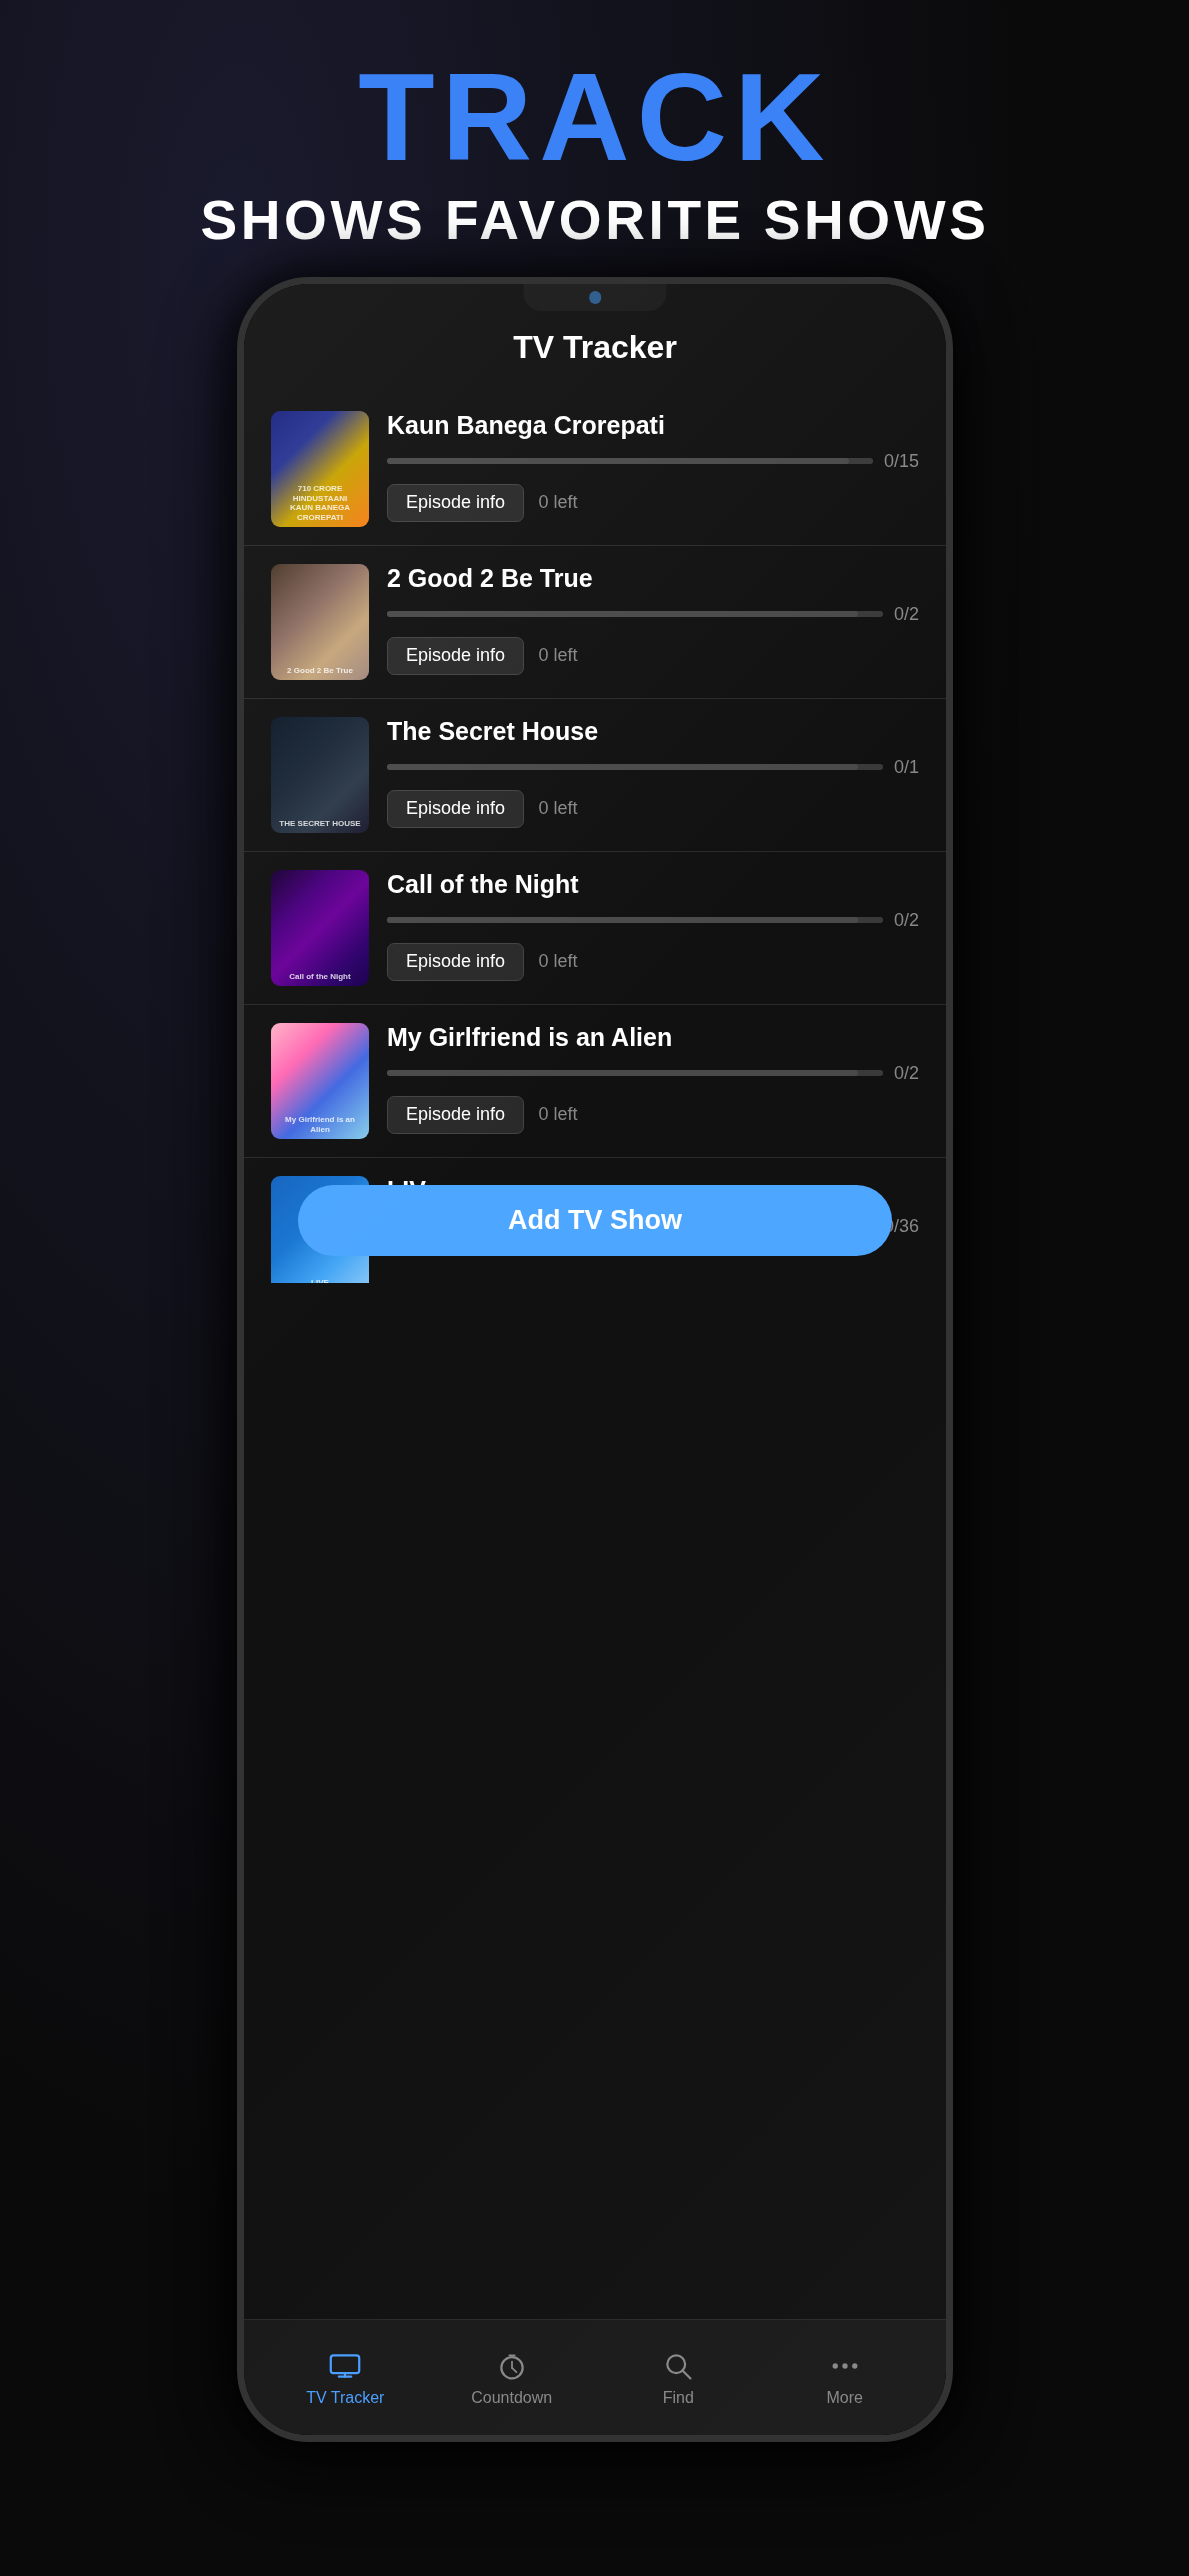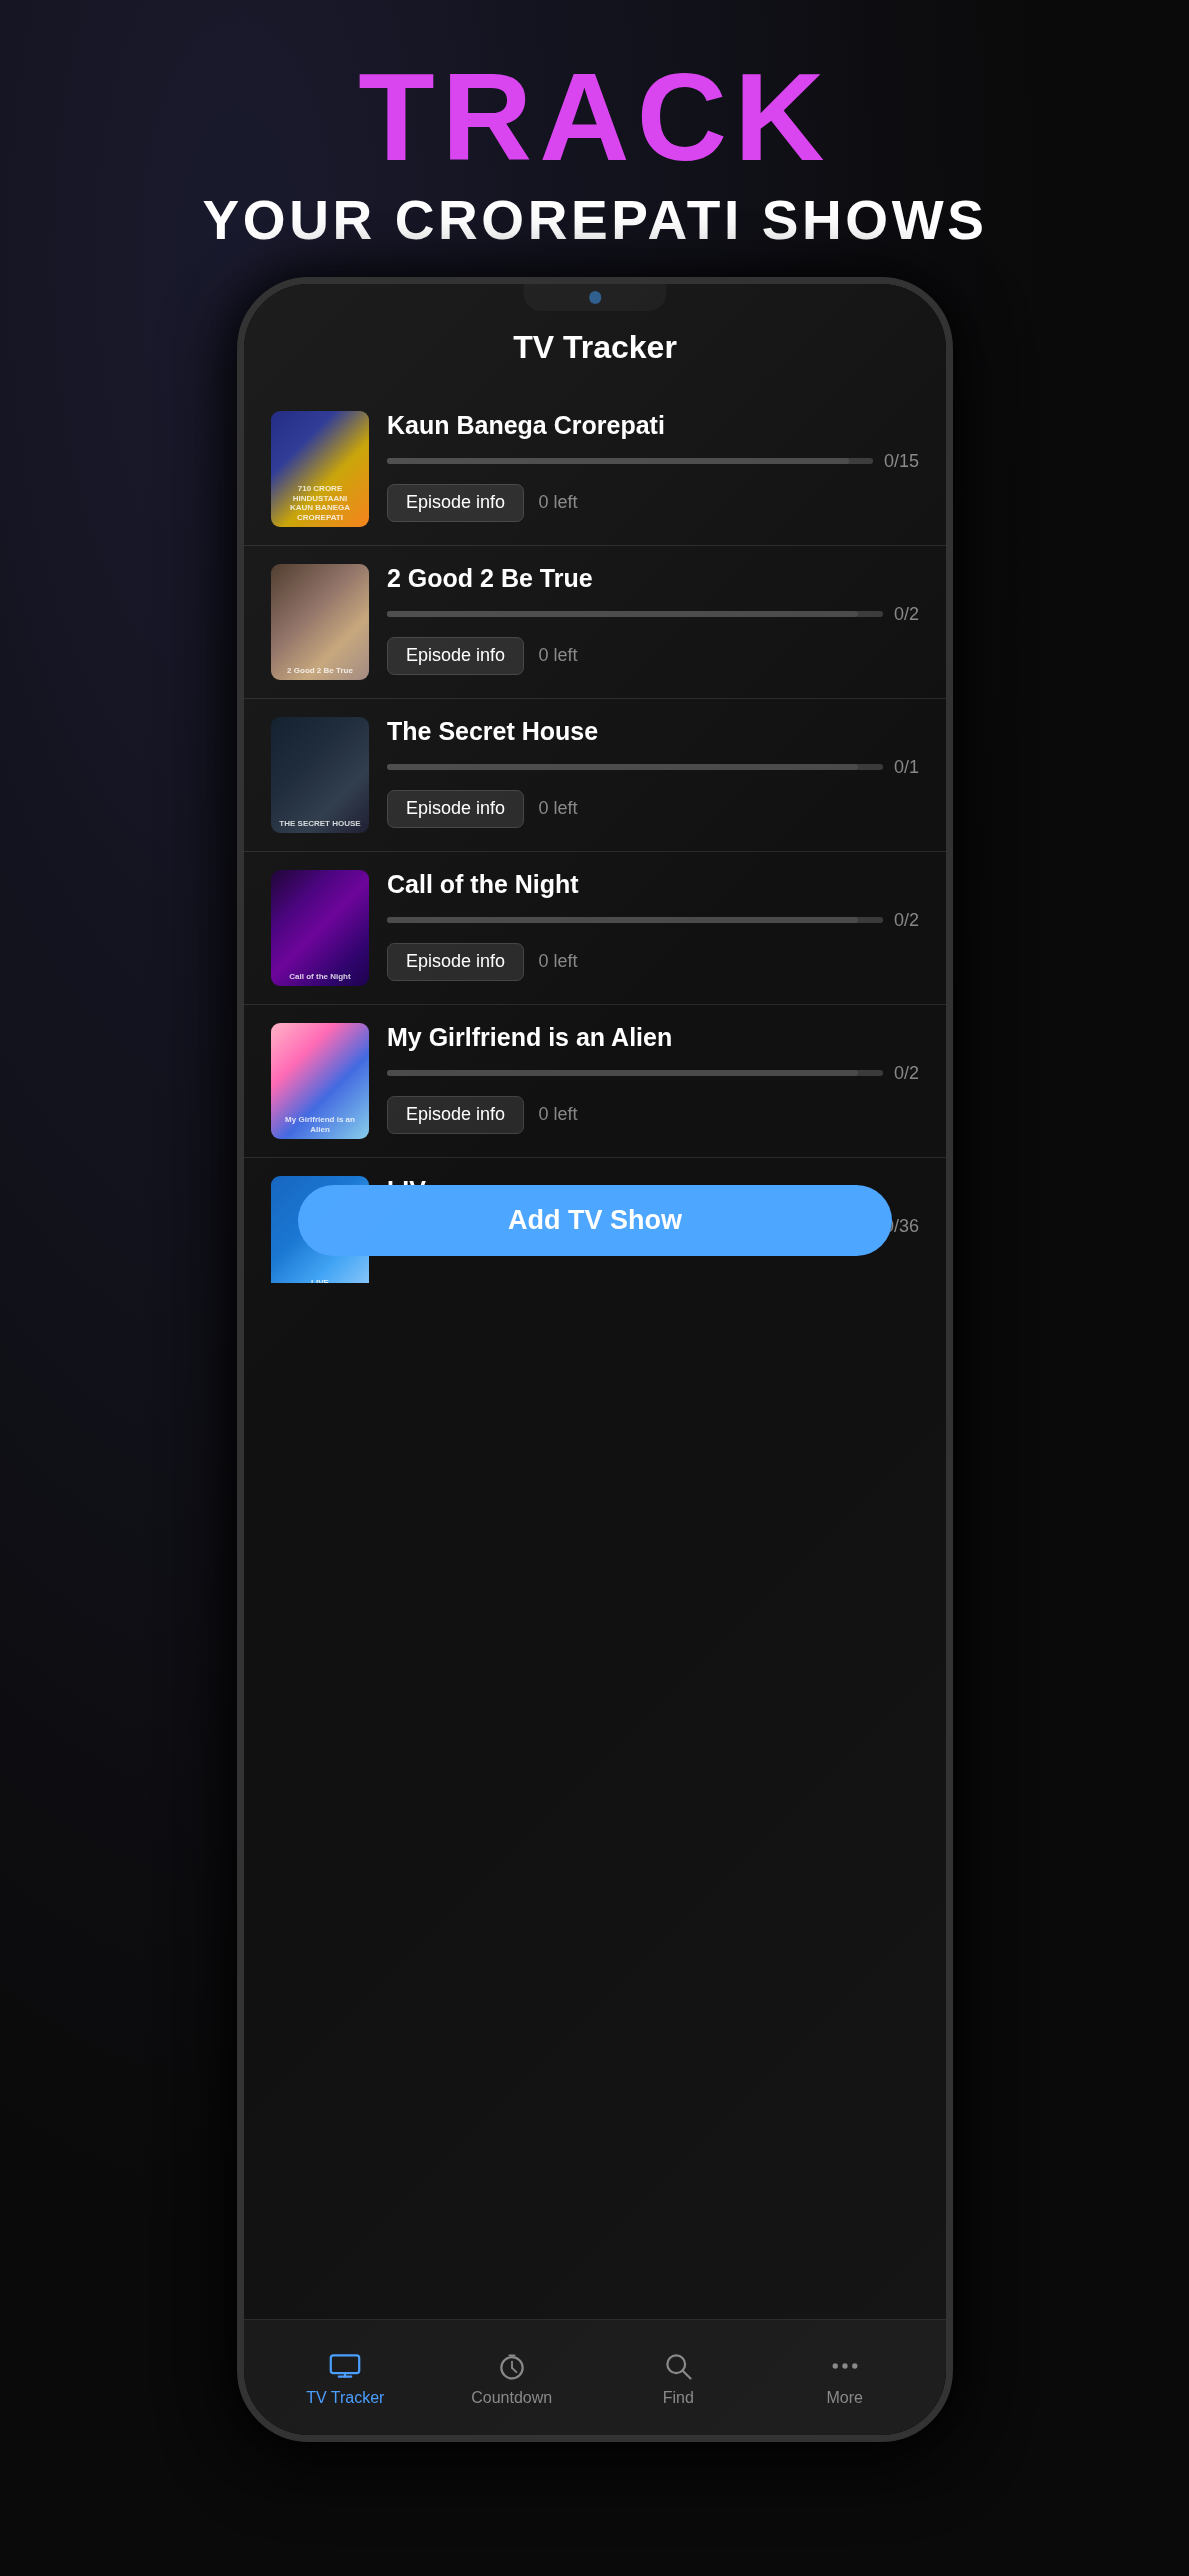--- a/index.html
+++ b/index.html
@@ -25,21 +25,21 @@
       position: absolute;
       top: 54px;
       left: 0; right: 0;
       text-align: center;
       z-index: 1;
     }
 
     .hero-track {
       font-size: 125px;
       font-weight: 900;
-      color: #d946ef;
+      color: #3b82f6;
       letter-spacing: 7.2px;
       line-height: 1;
       text-transform: uppercase;
     }
 
     .hero-subtitle {
       font-size: 55px;
       font-weight: 700;
       color: #ffffff;
       letter-spacing: 3.6px;
@@ -314,21 +314,21 @@
       max-height: 125px;
     }
   </style>
 </head>
 <body>
 
 <div class="bg-overlay"></div>
 
 <div class="hero-section">
   <div class="hero-track">TRACK</div>
-  <div class="hero-subtitle">YOUR CROREPATI SHOWS</div>
+  <div class="hero-subtitle">SHOWS FAVORITE SHOWS</div>
 </div>
 
 <div class="phone-frame">
   <div class="phone-notch">
     <div class="phone-camera"></div>
   </div>
 
   <div class="phone-screen">
     <div class="glass-overlay"></div>
 

